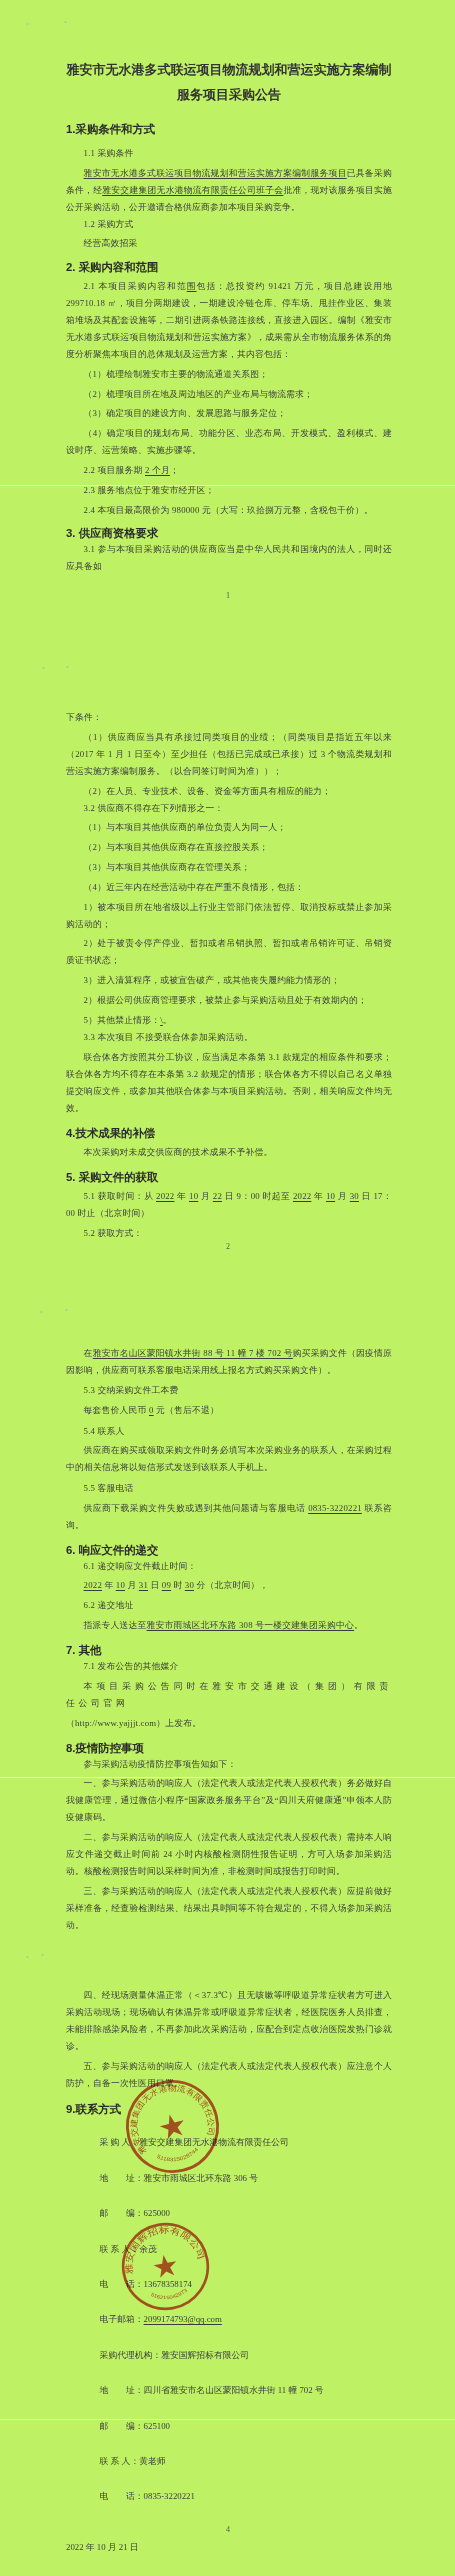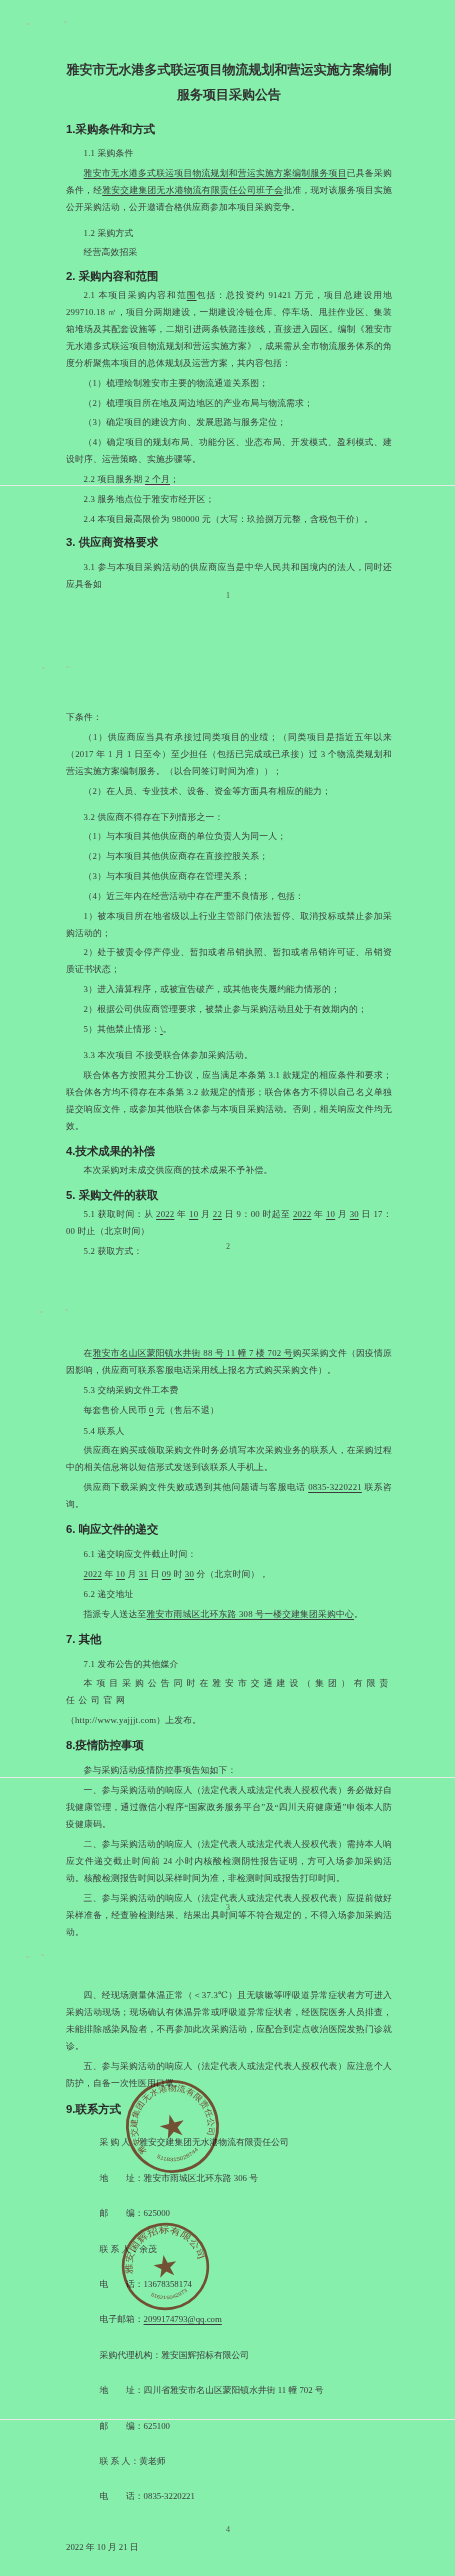--- a/index.html
+++ b/index.html
@@ -1,27 +1,27 @@
 <!DOCTYPE html>
 <html style="font-size:9px"><head>
 <meta charset="utf-8">
 <style>
   html,body{margin:0;padding:0;background:#ffffff;}
-  .page{position:relative;width:456px;height:2576px;background:#86efac;overflow:hidden;
+  .page{position:relative;width:456px;height:2576px;background:#bef264;overflow:hidden;
         font-family:"Liberation Serif","DejaVu Serif",serif;color:#3c3c3c;}
   .block{position:absolute;left:66px;width:326px;}
   .title{margin:0;padding-top:57px;text-align:center;
          font-family:"Liberation Sans","DejaVu Sans",sans-serif;
          font-weight:bold;font-size:13px;line-height:25px;color:#333;}
   .h{font-family:"Liberation Sans","DejaVu Sans",sans-serif;font-weight:bold;
      font-size:11.4px;line-height:16px;color:#2b2b2b;margin:0;}
   .body{margin:0;font-size:8.8px;line-height:17px;text-indent:2em;
         text-align:justify;letter-spacing:0.2px;}
   .noindent{text-indent:0;}
-  .g3{margin-top:1.7px;}.g5{margin-top:2.8px;}.g6{margin-top:3.4px;}.g8{margin-top:9px;}.g12{margin-top:6.8px;}.g14{margin-top:8px;}
+  .g3{margin-top:1.7px;}.g5{margin-top:2.8px;}.g6{margin-top:3.4px;}.g8{margin-top:0;}.g12{margin-top:6.8px;}.g14{margin-top:8px;}
   .g16{margin-top:9px;}
   .u{text-decoration:underline;text-underline-offset:1.7px;}
   .spread{letter-spacing:3.7px;}
   .pagenum{position:absolute;left:0;width:100%;text-align:center;
            font-size:8px;color:#565656;margin:0;}
   .contact-row{margin:16px;font-size:8.8px;line-height:19.4px;text-indent:2em;}
   .date-line{margin:0;font-size:8.8px;line-height:17px;
              padding-right:31px;}
   .artifact-line{position:absolute;left:0;width:456px;height:0.6px;
                  background:#e9e9e6;}
@@ -99,20 +99,21 @@
     <p class="body g5">5.2 获取方式：</p>
   </div>
   <p class="pagenum" style="top:1242px;">2</p>
 
   <div class="block" style="top:1345px;">
     <p class="body"><span>在</span><span class="u">雅安市名山区蒙阳镇水井街 88 号 11 幢 7 楼 702 号</span><span>购买采购文件（因疫情原因影响，供应商可联系客服电话采用线上报名方式购买采购文件）。</span></p>
     <p class="body g6">5.3 交纳采购文件工本费</p>
     <p class="body g5"><span>每套售价人民币 </span><span class="u">0</span><span> 元（售后不退）</span></p>
     <p class="body g6">5.4 联系人</p>
     <p class="body g5">供应商在购买或领取采购文件时务必填写本次采购业务的联系人，在采购过程中的相关信息将以短信形式发送到该联系人手机上。</p>
+    <p class="body g6">5.5 客服电话</p>
     <p class="body g5"><span>供应商下载采购文件失败或遇到其他问题请与客服电话 </span><span class="u">0835-3220221</span><span> 联系咨询。</span></p>
 
     <h2 class="h g14">6. 响应文件的递交</h2>
     <p class="body g8">6.1 递交响应文件截止时间：</p>
     <p class="body g5"><span class="u">2022</span><span> 年 </span><span class="u">10</span><span> 月 </span><span class="u">31</span><span> 日 </span><span class="u">09</span><span> 时 </span><span class="u">30</span><span> 分（北京时间），</span></p>
     <p class="body g5">6.2 递交地址</p>
     <p class="body g5"><span>指派专人送达至</span><span class="u">雅安市雨城区北环东路 308 号一楼交建集团采购中心</span><span>。</span></p>
 
     <h2 class="h g14">7. 其他</h2>
     <p class="body g8">7.1 发布公告的其他媒介</p>

